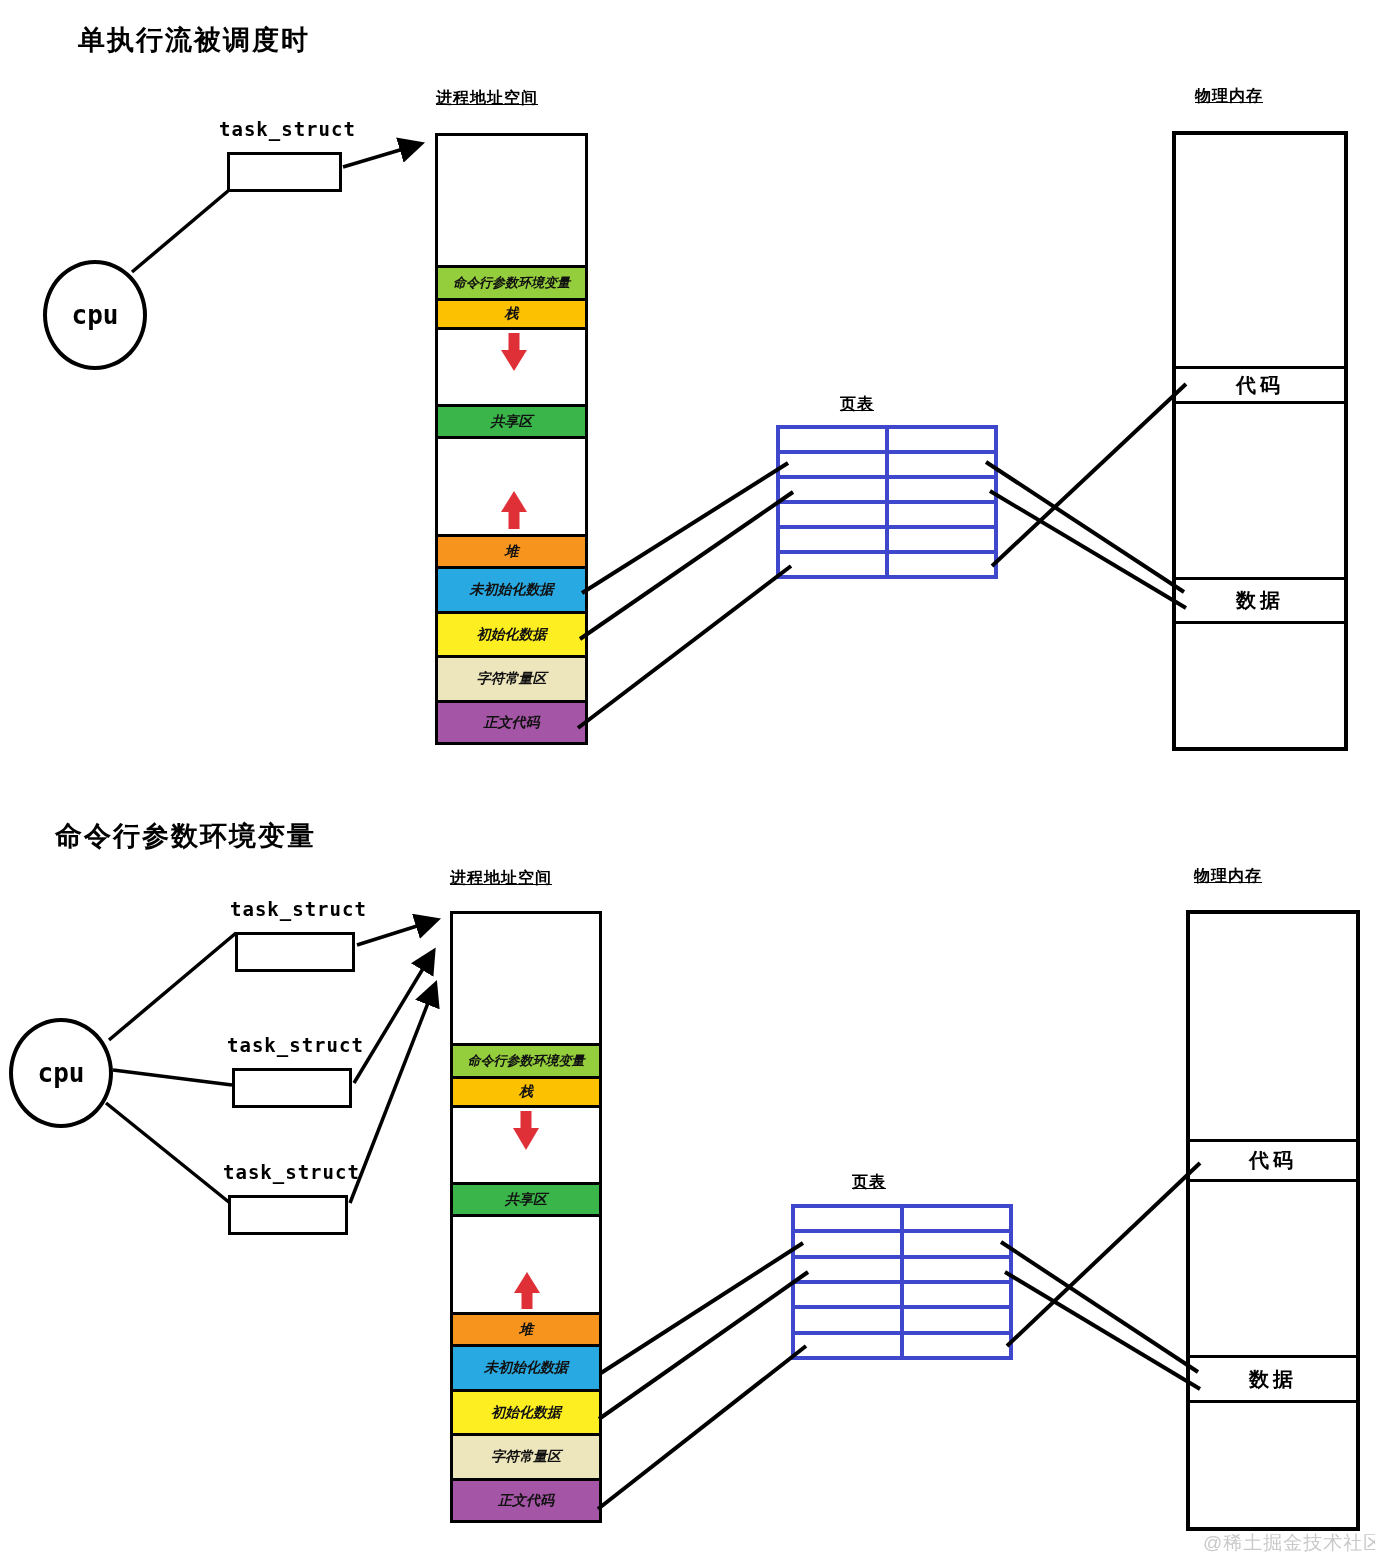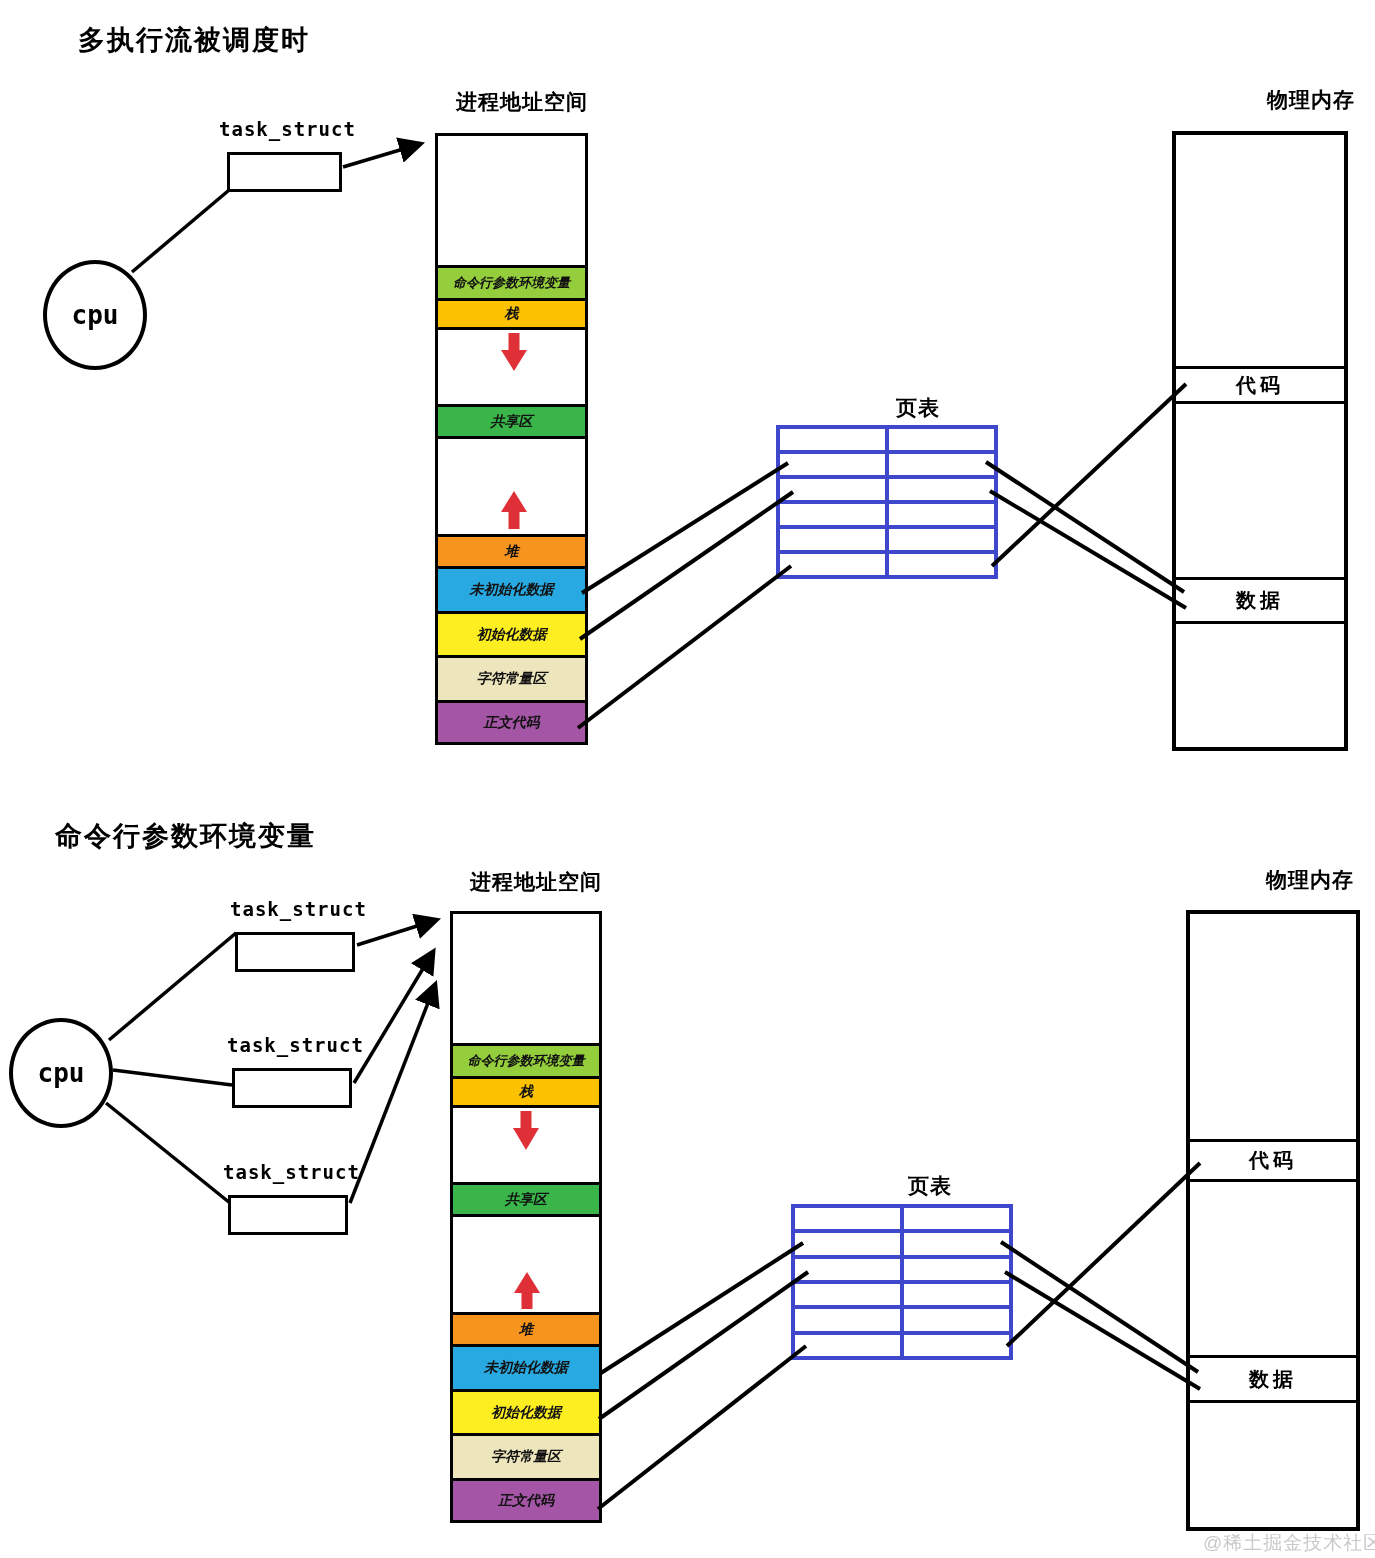--- a/index.html
+++ b/index.html
@@ -2,21 +2,21 @@
 <html><head>
 <meta charset="utf-8">
 <style>
   html,body{margin:0;padding:0;background:#fff;}
   .canvas{
     position:relative;width:1375px;height:1558px;background:#fff;overflow:hidden;
     font-family:"Liberation Sans","DejaVu Sans",sans-serif;color:#000;
   }
   .abs{position:absolute;}
   .diagram-title{font-size:27px;font-weight:bold;letter-spacing:2px;white-space:nowrap;}
-  .section-title{font-size:21px;font-weight:bold;text-align:right;white-space:nowrap;letter-spacing:1px;}
+  .section-title{font-size:16px;font-weight:bold;text-align:left;white-space:nowrap;letter-spacing:1px;text-decoration:underline;}
   .mono{font-family:"DejaVu Sans Mono","Liberation Mono",monospace;font-weight:bold;}
   .task-label{font-size:19px;text-align:center;letter-spacing:1px;white-space:nowrap;}
   .task-box{border:3px solid #000;background:#fff;box-sizing:border-box;}
   .cpu-circle{
     border:4px solid #000;border-radius:50%;background:#fff;box-sizing:border-box;
     display:flex;align-items:center;justify-content:center;font-size:26px;
   }
   .aspace{border:3px solid #000;box-sizing:border-box;background:#fff;
     display:flex;flex-direction:column;}
   .seg{box-sizing:border-box;border-top:3px solid #000;display:flex;align-items:center;justify-content:center;}
@@ -35,21 +35,21 @@
     background:#fff;display:flex;align-items:center;justify-content:center;
     font-size:20px;font-weight:bold;letter-spacing:4px;box-sizing:border-box;}
   svg.overlay{position:absolute;left:0;top:0;pointer-events:none;z-index:10;}
   .watermark{font-size:19px;color:#C9C9C9;letter-spacing:1px;white-space:nowrap;}
 </style>
 </head>
 <body>
 
 <div class="canvas">
 
-  <div class="abs diagram-title" style="left:78px;top:22px;">多执行流被调度时</div>
+  <div class="abs diagram-title" style="left:78px;top:22px;">单执行流被调度时</div>
 
   <div class="abs mono task-label" style="left:219px;top:118px;width:130px;">task_struct</div>
   <div class="abs task-box" style="left:227px;top:152px;width:115px;height:40px;"></div>
 
   <div class="abs cpu-circle mono" style="left:43px;top:260px;width:104px;height:110px;">
     <span>cpu</span>
   </div>
 
   <div class="abs section-title" style="left:436px;top:88px;width:152px;">进程地址空间</div>
   <div class="abs aspace" style="left:435px;top:133px;width:153px;height:612px;">

